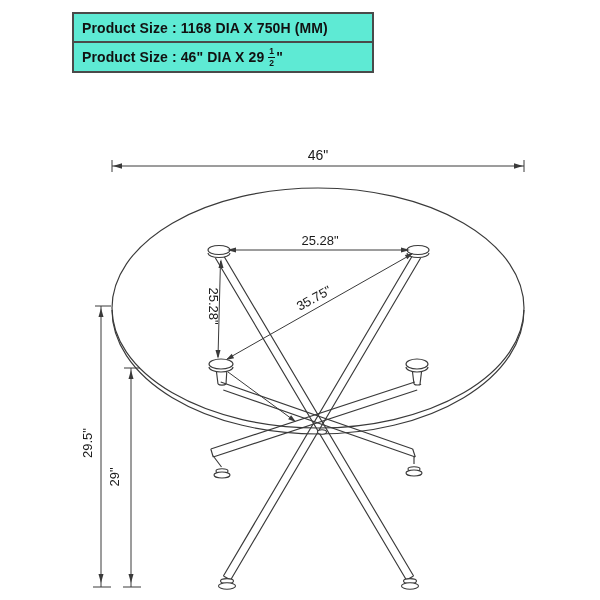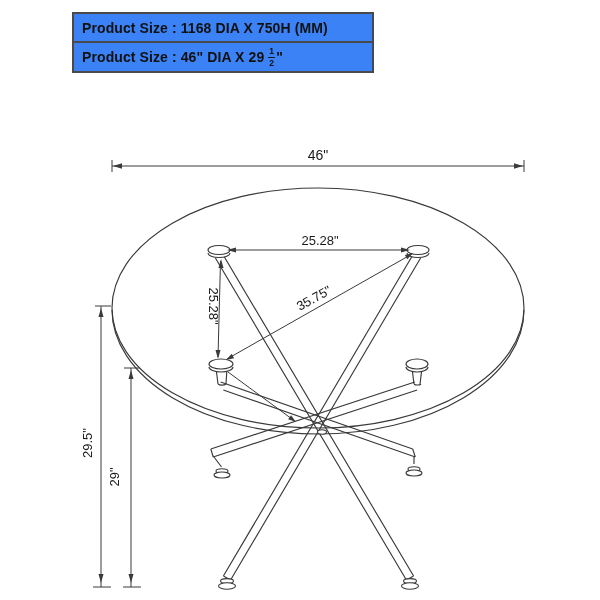--- a/index.html
+++ b/index.html
@@ -3,21 +3,21 @@
 <meta charset="utf-8">
 <style>
   :root{ --line:#3a3a3a; --text:#1a1a1a; }
   html,body{ margin:0; padding:0; background:#ffffff; }
   body{ width:600px; height:600px; position:relative; overflow:hidden;
         font-family:"Liberation Sans","DejaVu Sans",sans-serif; }
   .stage{ position:absolute; inset:0; background:#fff; }
 
   
   .spec-box{ position:absolute; left:72px; top:12px; width:298px;
-             border:2px solid #4a4a4a; background:#3b82f6; }
+             border:2px solid #4a4a4a; background:#5eead4; }
   .spec-row{ height:27px; display:flex; align-items:center; padding-left:8px;
              font-weight:bold; font-size:14px; color:#111; letter-spacing:0.1px;
              white-space:nowrap; }
   .spec-row + .spec-row{ border-top:2px solid #4a4a4a; height:28px; }
   .frac{ display:inline-flex; flex-direction:column; align-items:center;
          line-height:1; margin:0 1px 0 4px; vertical-align:middle;
          font-size:8.5px; font-weight:bold; }
   .frac .num{ padding:0 1px 1px 1px; border-bottom:1.2px solid #111; }
   .frac .den{ padding-top:1px; }
 

